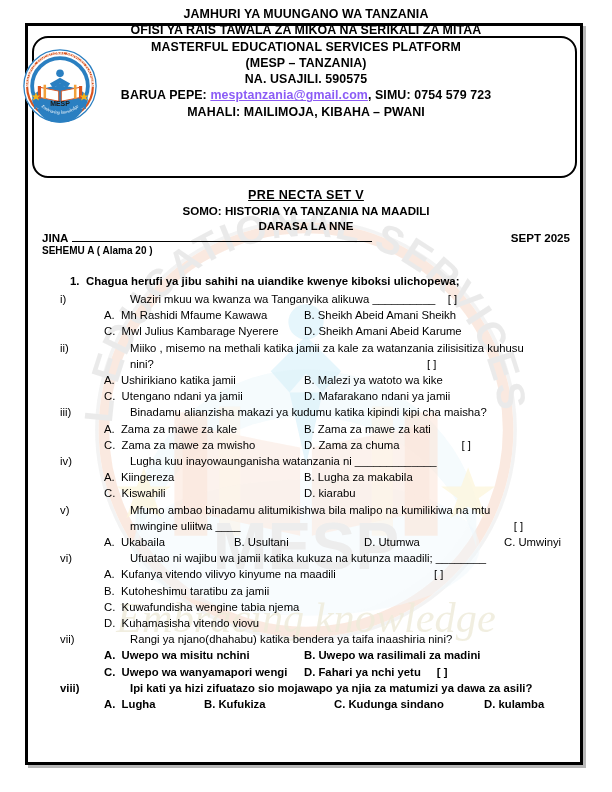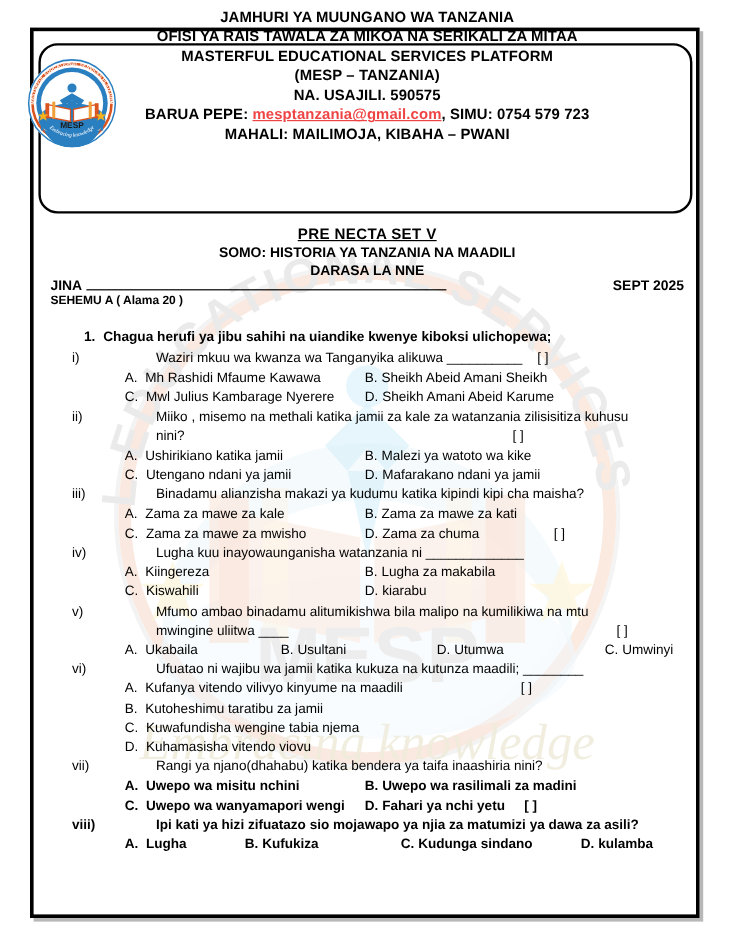--- a/index.html
+++ b/index.html
@@ -70,21 +70,21 @@
     width: 100%;
     text-align: center;
     font-weight: bold;
     font-size: 12.4px;
     line-height: 16.3px;
     letter-spacing: 0.1px;
     z-index: 3;
   }
   .header-text .ln { display: block; white-space: nowrap; }
   .header-text a.email {
-    color: #ef4444;
+    color: #8b5cf6;
     text-decoration: underline;
   }
 
   
   .title-block {
     position: absolute;
     left: 0;
     top: 188px;
     width: 100%;
     text-align: center;

